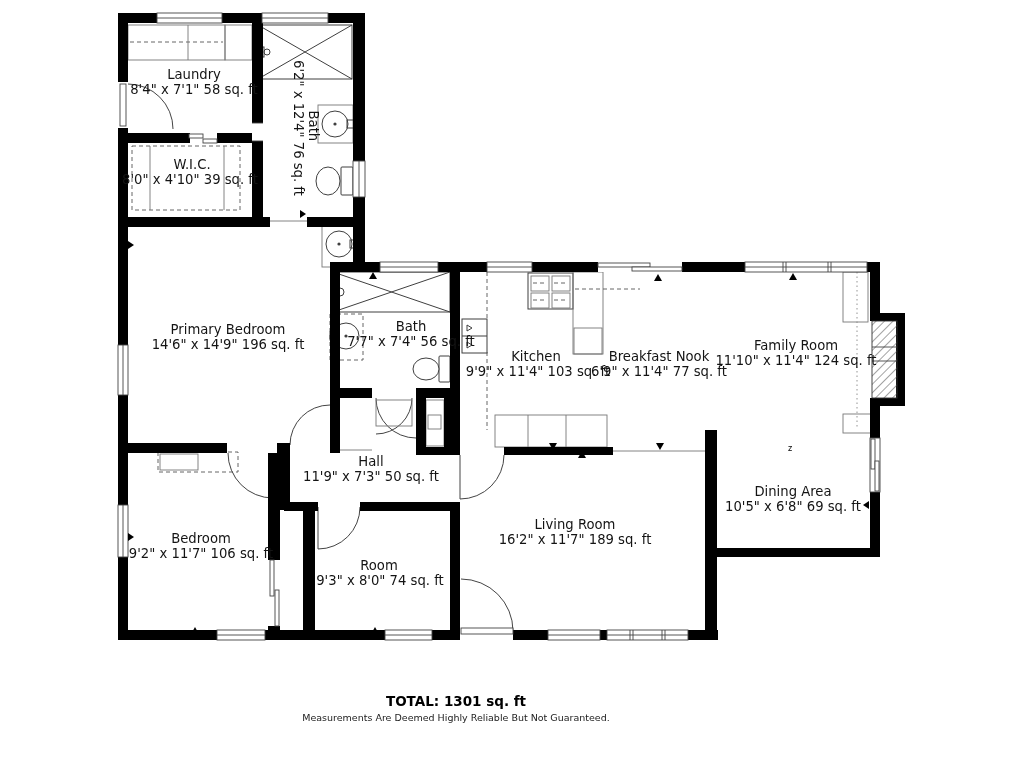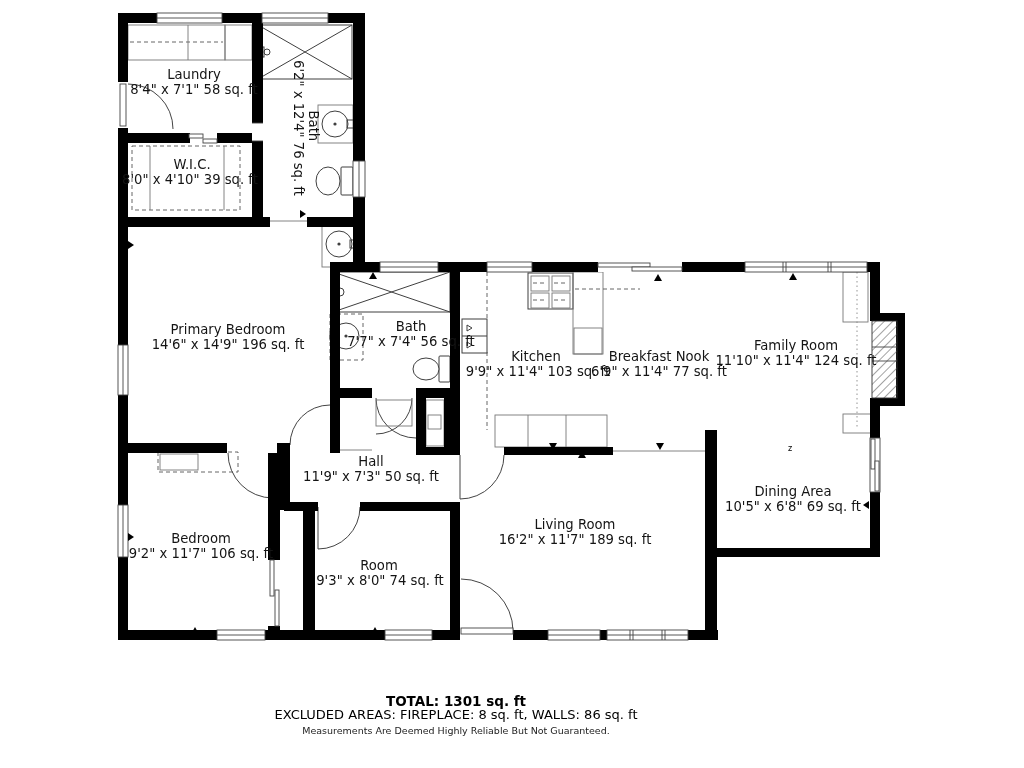--- a/index.html
+++ b/index.html
@@ -336,16 +336,15 @@
     <text class="rl" x="379" y="570">Room</text>
     <text class="rl" x="380" y="585">9'3" x 8'0" 74 sq. ft</text>
 
     <text class="rl" x="575" y="529">Living Room</text>
     <text class="rl" x="575" y="544">16'2" x 11'7" 189 sq. ft</text>
   </g>
 </svg>
 
 <div class="footer">
   <div class="l1">TOTAL: 1301 sq. ft</div>
-  <div class="l3">EXCLUDED AREAS: FIREPLACE: 8 sq. ft, WALLS: 86 sq. ft</div>
   <div class="l4">Measurements Are Deemed Highly Reliable But Not Guaranteed.</div>
 </div>
 </div>
 
 </body></html>

